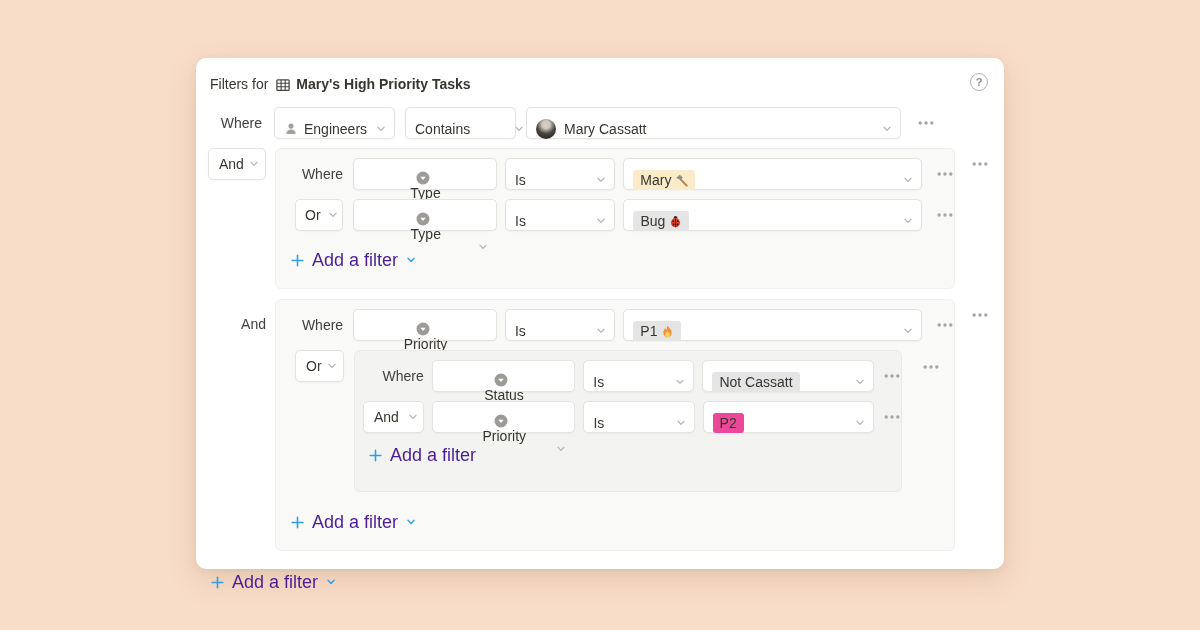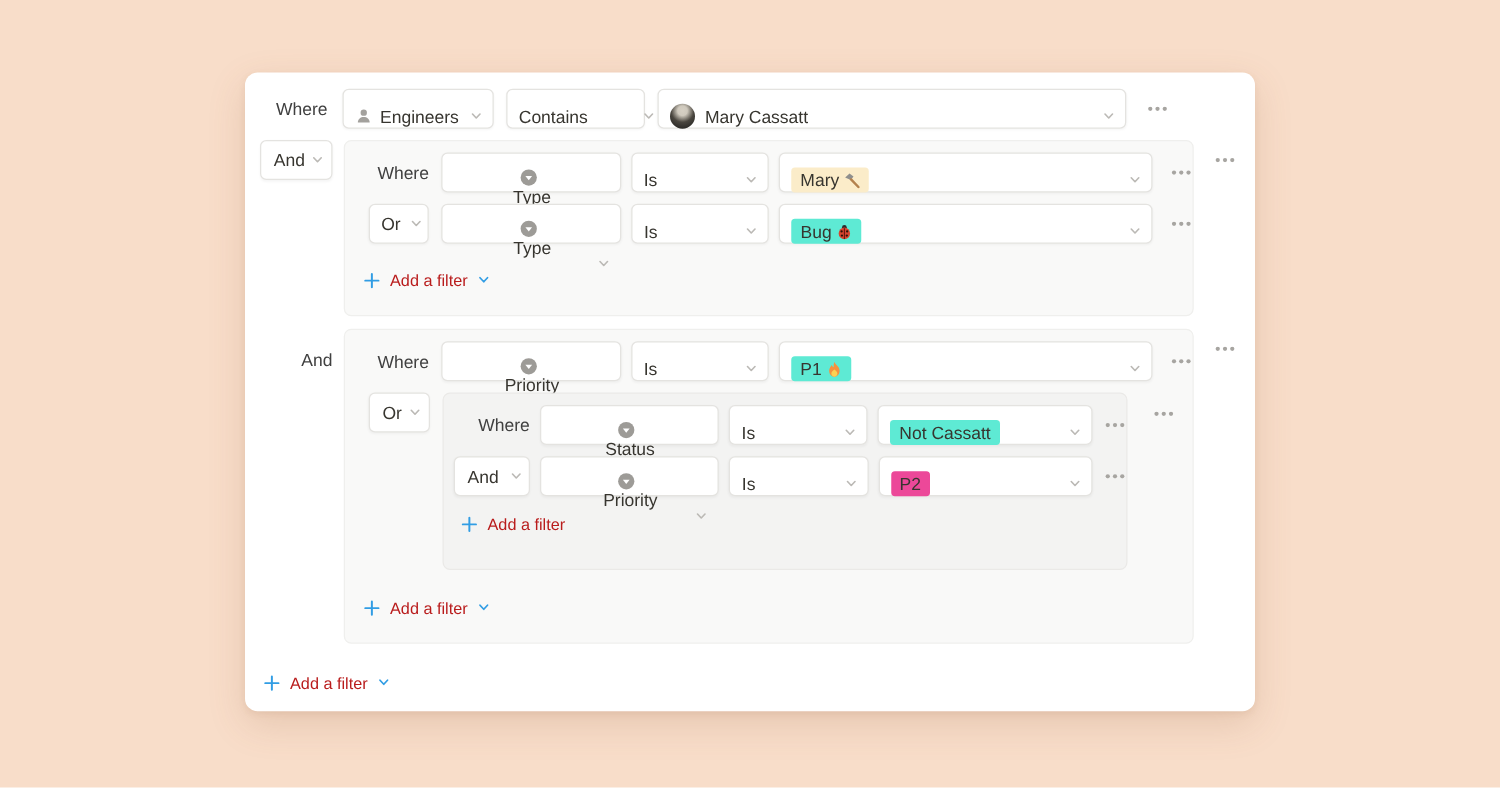--- a/index.html
+++ b/index.html
@@ -59,27 +59,27 @@
   .n-lbl { width:62px; margin-right:8px; }
   .n-conn { width:62px; margin-right:8px; padding:0 5px 0 10px; }
   .n-op  { width:113px; margin-right:8px; }
   .n-val { width:175px; margin-right:9px; }
   .nested-ellipsis { position:absolute; left:646px; top:8px; }
 
   
   .tag { display:inline-flex; align-items:center; gap:4px; height:20px; padding:0 7px;
          border-radius:3px; font-size:14px; color:#37352f; white-space:nowrap; }
   .tag-yellow { background:#fbecc9; }
-  .tag-red    { background:#5eead4; }
+  .tag-red    { background:#e5e5e5; }
   .tag-orange { background:#ec4899; }
   .emoji-svg { width:13px; height:13px; }
 
   
   .add-filter { display:inline-flex; align-items:center; gap:8px; height:24px; border:none;
-                background:transparent; color:#b91c1c; font-size:13px; font-weight:500;
+                background:transparent; color:#4c1d95; font-size:18px; font-weight:500;
                 cursor:pointer; margin-left:15px; margin-top:8px; }
   .add-filter .chev { width:10px; height:10px; }
   .nested .add-filter { margin-left:14px; margin-top:1px; }
   .card-add { display:inline-flex; margin:19px 0 0 15px; }
 
   
   .avatar { width:20px; height:20px; border-radius:50%; flex:none; margin-right:8px;
             background: radial-gradient(circle at 50% 28%, #d6d0c4 0%, #cfc9bd 22%, #4a463f 52%, #191919 100%); }
 
   .top-row { margin:13px 0 0 14px; }
@@ -139,20 +139,32 @@
         <path d="M6 0.4 C6.6 2.9 10.5 4.3 10.5 8.1 C10.5 11.2 8.4 13.3 6 13.3 C3.6 13.3 1.5 11.2 1.5 8.1 C1.5 5.9 2.9 4.7 3.7 3.2 C4.2 4.3 4.7 4.8 5.3 5.2 C5.3 3.4 5.5 1.8 6 0.4 Z" fill="#f6913e"></path>
         <path d="M6 13.3 C4.5 13.3 3.4 12.1 3.4 10.6 C3.4 9.2 4.4 8.4 6 7.1 C7.6 8.4 8.6 9.2 8.6 10.6 C8.6 12.1 7.5 13.3 6 13.3 Z" fill="#fcd152"></path>
       </g>
   </defs>
 </svg>
 
 <div class="stage">
   <div class="card">
 
     
+    <div class="card-header">
+      <span class="hdr-prefix">Filters for</span>
+      <span class="icon14" style="margin:0">
+        <svg viewBox="0 0 16 16" width="16" height="16">
+            <use href="#def-table"></use>
+          </svg>
+      </span>
+      <span class="hdr-title">Mary's High Priority Tasks</span>
+      <button class="help-btn">
+          <span>?</span>
+        </button>
+    </div>
 
     
     <div class="frow top-row">
       <div class="lbl tl">Where</div>
       <button class="ctrl tprop">
         <span class="icon14"><svg viewBox="0 0 16 16" width="14" height="14">
               <use href="#def-person"></use>
             </svg></span>
         <span>Engineers</span>
         <svg class="chev" viewBox="0 0 10 10">

